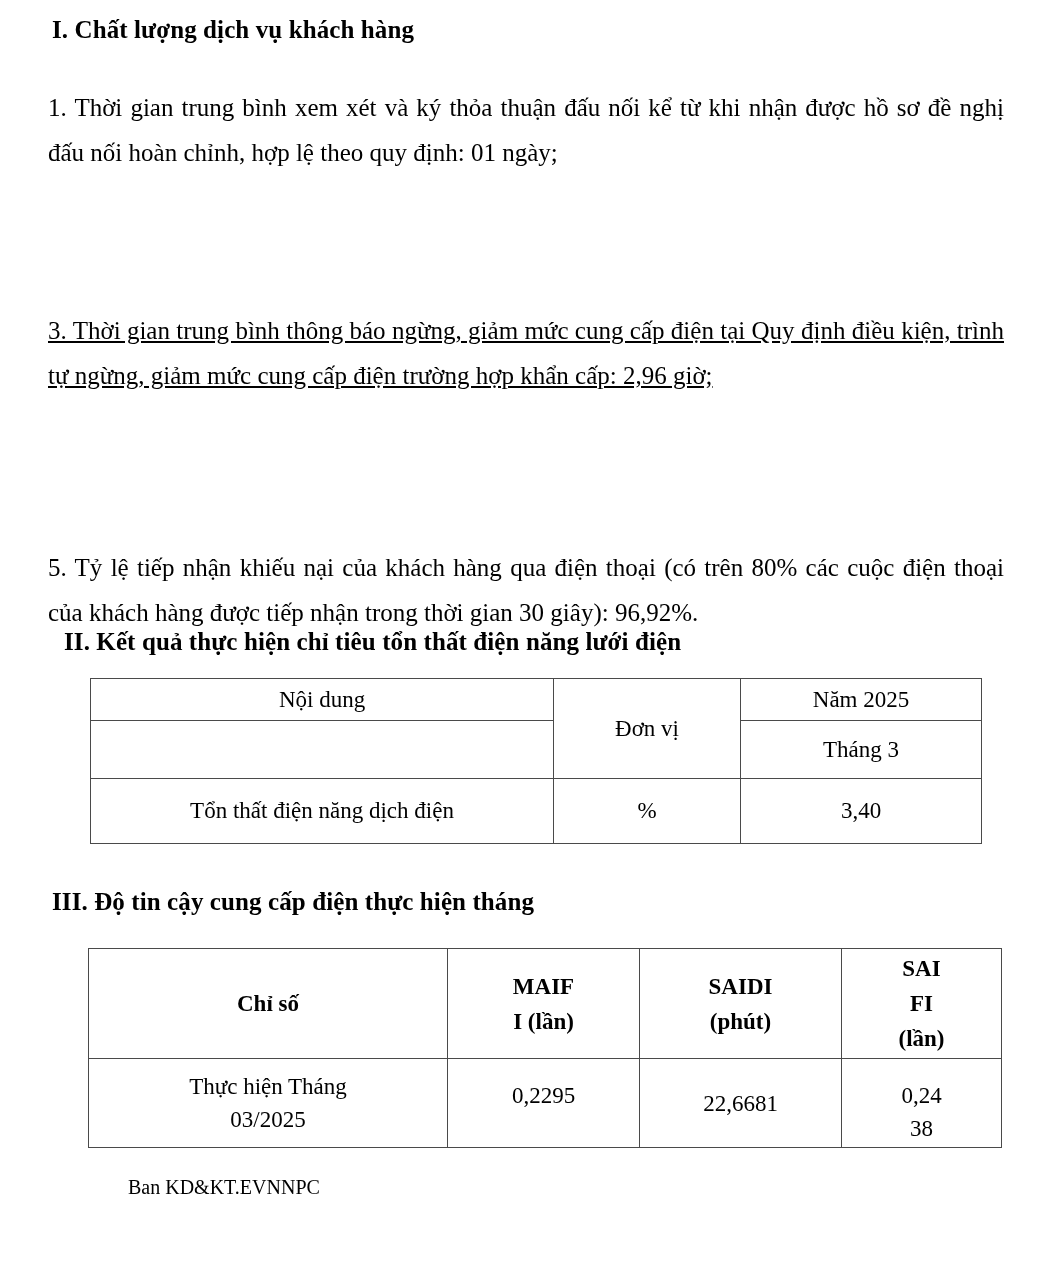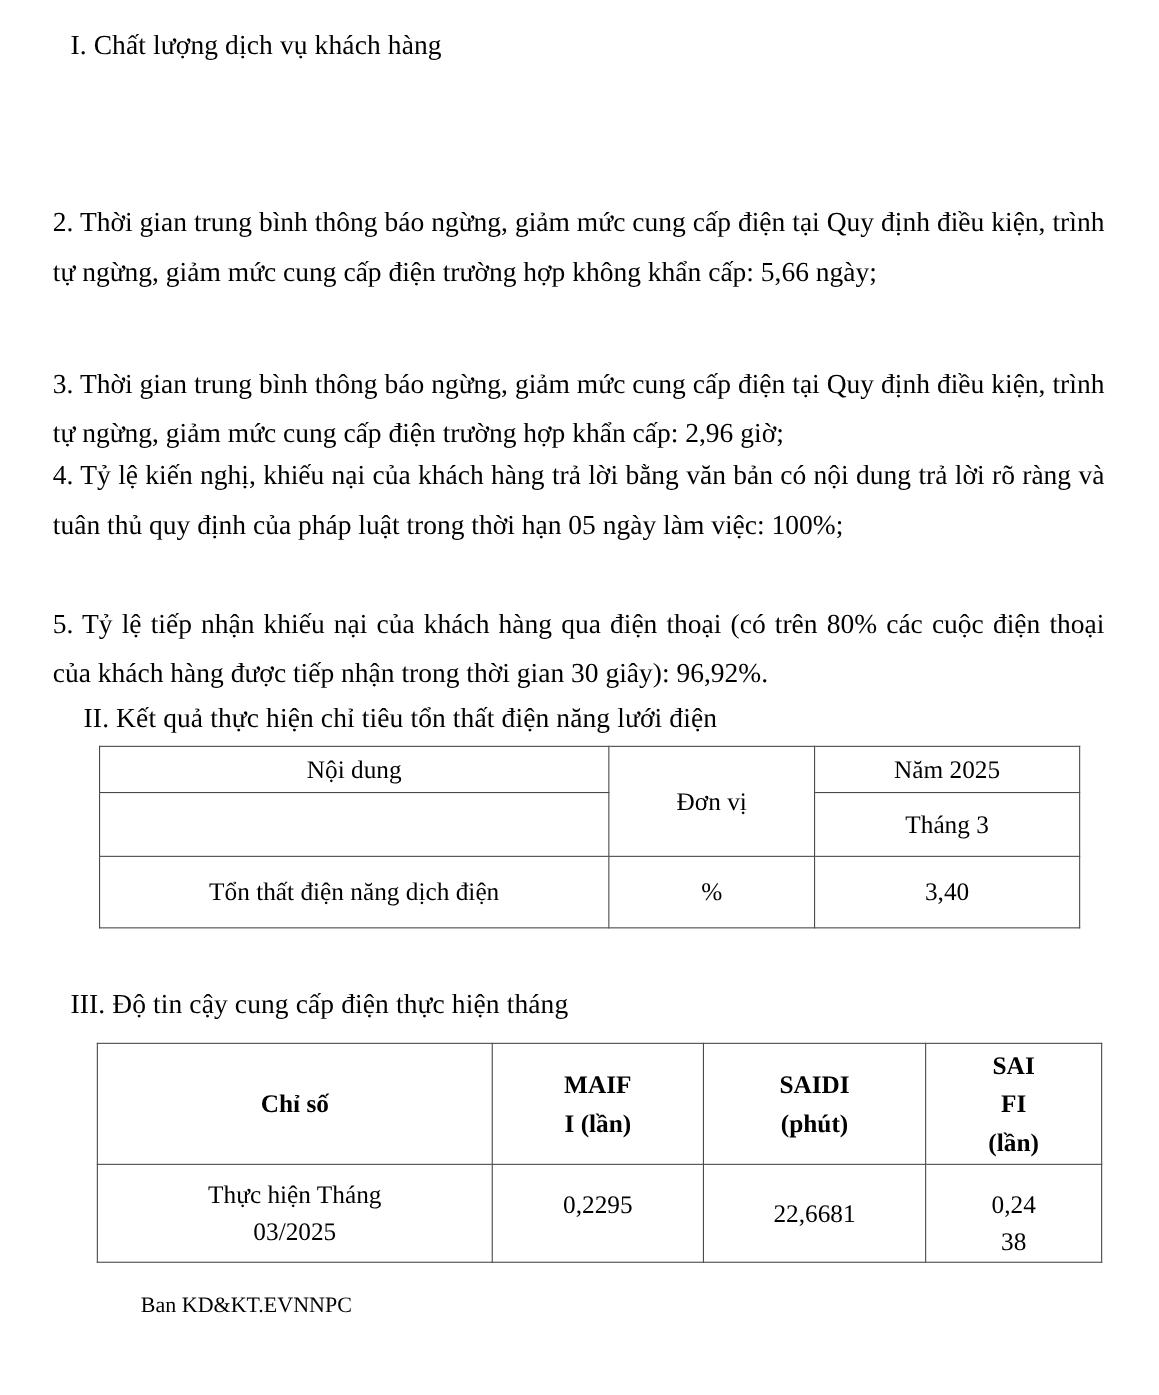--- a/index.html
+++ b/index.html
@@ -16,41 +16,41 @@
   }
   .page {
     position: relative;
     width: 1054px;
     height: 1268px;
     padding: 0;
     box-sizing: border-box;
   }
   .section-heading {
     font-size: 25px;
-    font-weight: normal;
-    margin: 16px;
+    font-weight: bold;
+    margin: 4px;
     padding: 0;
     letter-spacing: 0.1px;
   }
   #heading-1 { position: absolute; left: 48px; top: 12px; }
   #heading-2 { position: absolute; left: 60px; top: 624px; }
   #heading-3 { position: absolute; left: 48px; top: 884px; }
 
   .body-block {
     position: absolute;
     left: 48px;
     width: 956px;
     font-size: 25px;
     line-height: 45px;
     text-align: justify;
     text-justify: inter-word;
   }
   #para-1 { top: 60px; }
   #para-2 { top: 155px; }
-  #para-3 { top: 302px; }
+  #para-3 { top: 283px; text-decoration: underline; }
   #para-4 { top: 385px; }
   #para-5 { top: 520px; }
 
   table.doc-table {
     position: absolute;
     border-collapse: collapse;
     font-size: 23px;
     table-layout: fixed;
   }
   table.doc-table td {
@@ -105,26 +105,25 @@
   }
   .nowrap-cell { white-space: pre-line; }
 </style>
 </head>
 <body>
 
 <div class="page">
 
   <h2 class="section-heading" id="heading-1">I. Chất lượng dịch vụ khách hàng</h2>
 
+  <p class="body-block" id="para-1">1. Thời gian trung bình xem xét và ký thỏa thuận đấu nối kể từ khi nhận được hồ sơ đề nghị đấu nối hoàn chỉnh, hợp lệ theo quy định: 01 ngày;</p>
 
-  <p class="body-block" id="para-2">2. Thời gian trung bình thông báo ngừng, giảm mức cung cấp điện tại Quy định điều kiện, trình tự ngừng, giảm mức cung cấp điện trường hợp không khẩn cấp: 5,66 ngày;</p>
 
   <p class="body-block" id="para-3">3. Thời gian trung bình thông báo ngừng, giảm mức cung cấp điện tại Quy định điều kiện, trình tự ngừng, giảm mức cung cấp điện trường hợp khẩn cấp: 2,96 giờ;</p>
 
-  <p class="body-block" id="para-4">4. Tỷ lệ kiến nghị, khiếu nại của khách hàng trả lời bằng văn bản có nội dung trả lời rõ ràng và tuân thủ quy định của pháp luật trong thời hạn 05 ngày làm việc: 100%;</p>
 
   <p class="body-block" id="para-5">5. Tỷ lệ tiếp nhận khiếu nại của khách hàng qua điện thoại (có trên 80% các cuộc điện thoại của khách hàng được tiếp nhận trong thời gian 30 giây): 96,92%.</p>
 
   <h2 class="section-heading" id="heading-2">II. Kết quả thực hiện chỉ tiêu tổn thất điện năng lưới điện</h2>
 
   <table class="doc-table" id="table-loss">
     <tbody>
       <tr class="r-head-a">
         <td class="col-content">Nội dung</td>
         <td class="col-unit" rowspan="2">Đơn vị</td>

